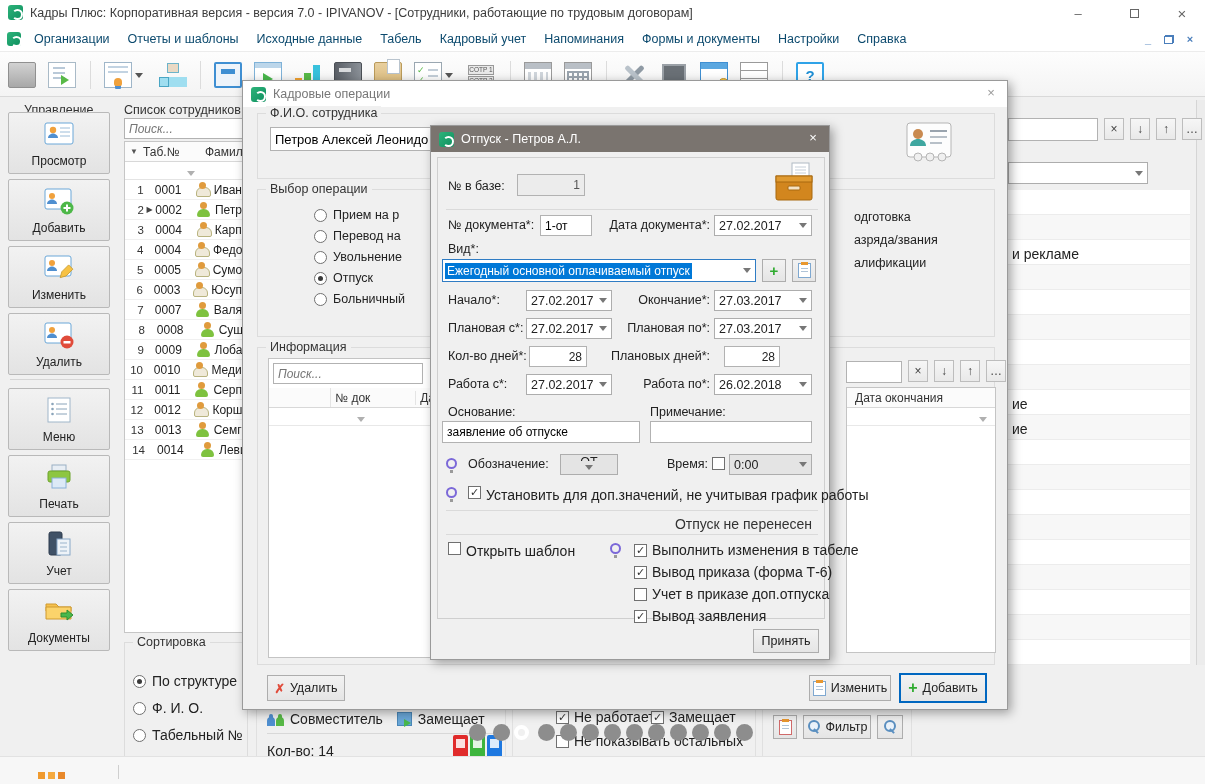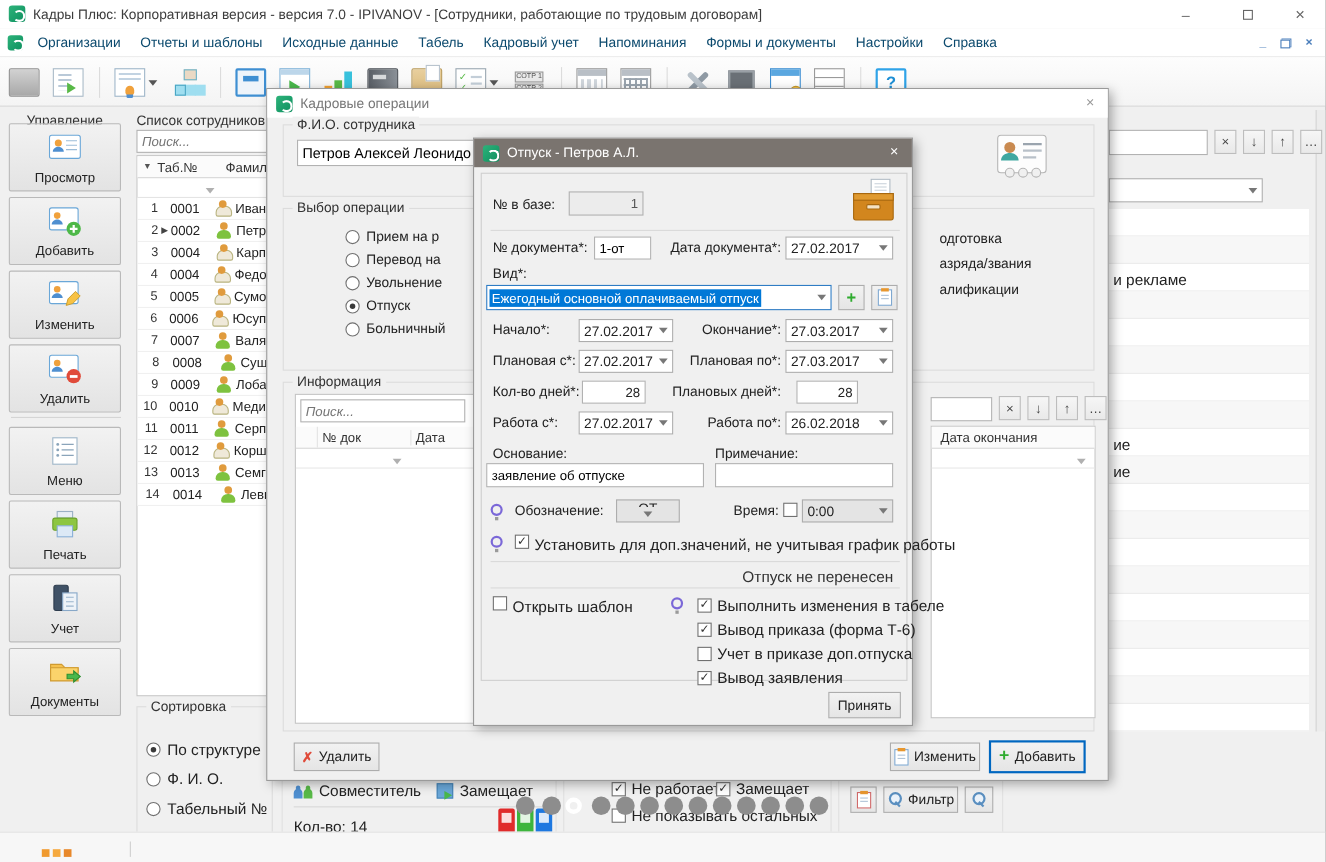--- a/index.html
+++ b/index.html
@@ -365,21 +365,21 @@
           <div class="emp-row">
             <span class="c-num">5</span>
             <span class="c-mark"></span>
             <span class="c-tab">0005</span>
             <span class="pico b"></span>
             <span class="c-name">Сумова</span>
           </div>
           <div class="emp-row">
             <span class="c-num">6</span>
             <span class="c-mark"></span>
-            <span class="c-tab">0006</span>
+            <span class="c-tab">0003</span>
             <span class="pico b"></span>
             <span class="c-name">Юсупов</span>
           </div>
           <div class="emp-row">
             <span class="c-num">7</span>
             <span class="c-mark"></span>
             <span class="c-tab">0007</span>
             <span class="pico"></span>
             <span class="c-name">Валяев</span>
           </div>
@@ -588,21 +588,21 @@
         <circle cx="12" cy="35" r="4" fill="#f0f0f0" stroke="#b5b5b5"></circle>
         <circle cx="24" cy="35" r="4" fill="#f0f0f0" stroke="#b5b5b5"></circle>
         <circle cx="36" cy="35" r="4" fill="#f0f0f0" stroke="#b5b5b5"></circle>
       </svg>
     </div>
 
     <div class="gb" style="left:14px;top:266px;width:738px;height:318px;">
       <span class="gb-label">Информация</span>
       <div style="position:absolute;left:10px;top:10px;width:226px;height:300px;background:#fff;border:1px solid #c4c4c4;">
         <input class="input" style="position: absolute; left: 4px; top: 4px; width: 150px; height: 21px; font-style: italic; color: rgb(154, 162, 154);" placeholder="Поиск...">
-        <div style="position:absolute;left:0;top:29px;right:4px;height:20px;background:#fbfbfb;border-bottom:1px solid #d8d8d8;display:flex;align-items:center;">
+        <div style="position:absolute;left:0;top:29px;right:4px;height:20px;background:#fbfbfb;border-bottom:1px solid #d8d8d8;display:flex;align-items:center;justify-content:center;">
           <span style="width:20px;border-right:1px solid #e4e4e4;height:100%;"></span>
           <span style="width:84px;padding-left:4px;font-size:12px;color:#333;">№ док</span>
           <span style="padding-left:4px;font-size:12px;color:#333;border-left:1px solid #e4e4e4;">Дата</span>
         </div>
         <div style="position:absolute;left:0;top:49px;right:0;height:18px;border-bottom:1px solid #e8e8e8;">
           <span class="caret" style="position:absolute;left:88px;top:5px;border-top-color:#b0b0b0;"></span>
         </div>
       </div>
       <input class="input" style="position: absolute; left: 588px; top: 13px; width: 56px; height: 22px;">
       <div id="info-tools" style="position: absolute; left: 0px; top: 0px;">

